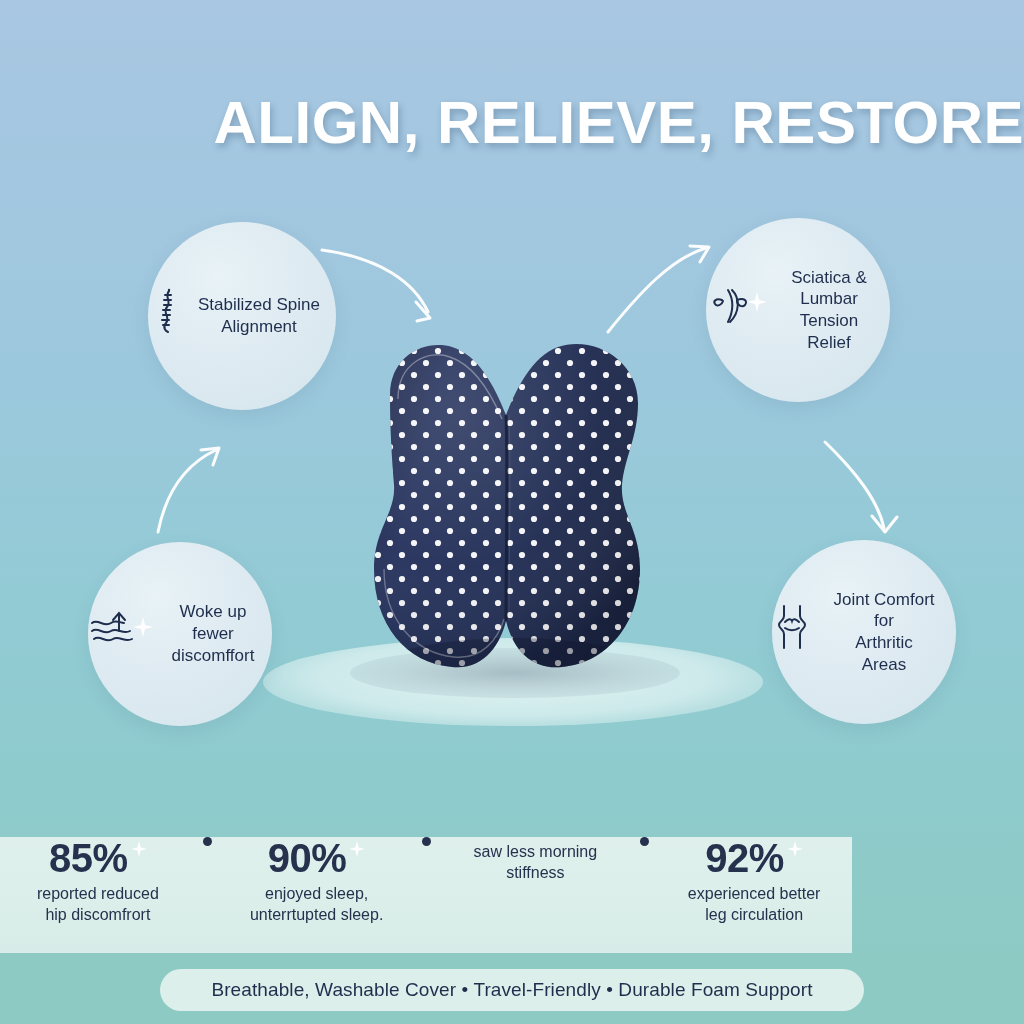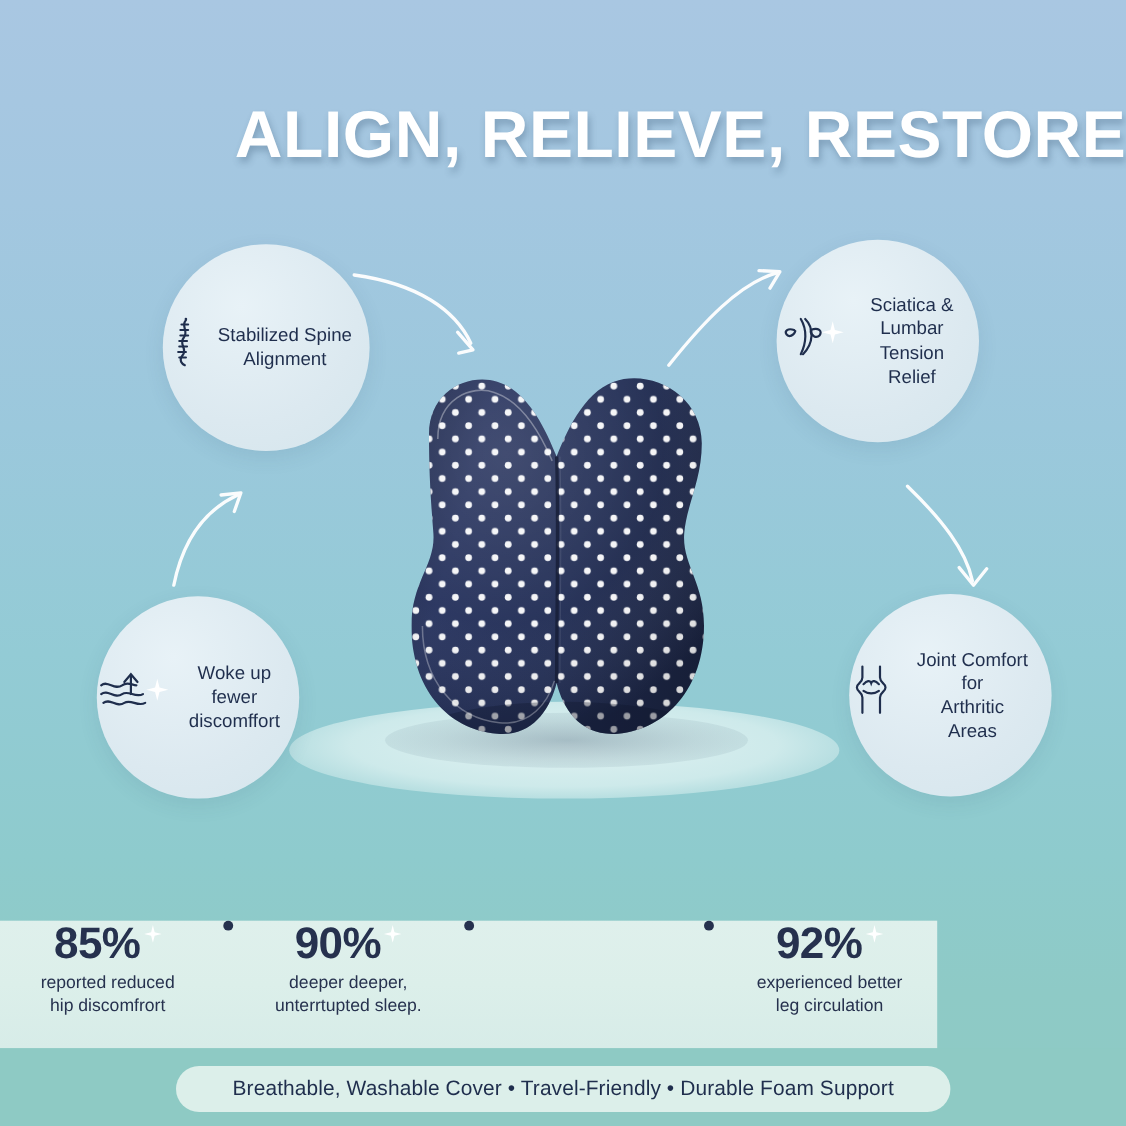--- a/index.html
+++ b/index.html
@@ -343,27 +343,29 @@
 
     <span class="stat-sep"></span>
 
     <div class="stat">
       <div class="stat-num-row">
         <span class="stat-num">90%</span>
         <svg class="spark" viewBox="0 0 20 20">
           <path d="M10,0 L12,8 L20,10 L12,12 L10,20 L8,12 L0,10 L8,8 Z" fill="#ffffff"></path>
         </svg>
       </div>
-      <div class="stat-desc">deeper deeper,
+      <div class="stat-desc">enjoyed sleep,
 unterrtupted sleep.</div>
     </div>
 
     <span class="stat-sep"></span>
 
     <div class="stat">
+      <div class="stat-desc">saw less morning
+stiffness</div>
     </div>
 
     <span class="stat-sep"></span>
 
     <div class="stat">
       <div class="stat-num-row">
         <span class="stat-num">92%</span>
         <svg class="spark" viewBox="0 0 20 20">
           <path d="M10,0 L12,8 L20,10 L12,12 L10,20 L8,12 L0,10 L8,8 Z" fill="#ffffff"></path>
         </svg>

